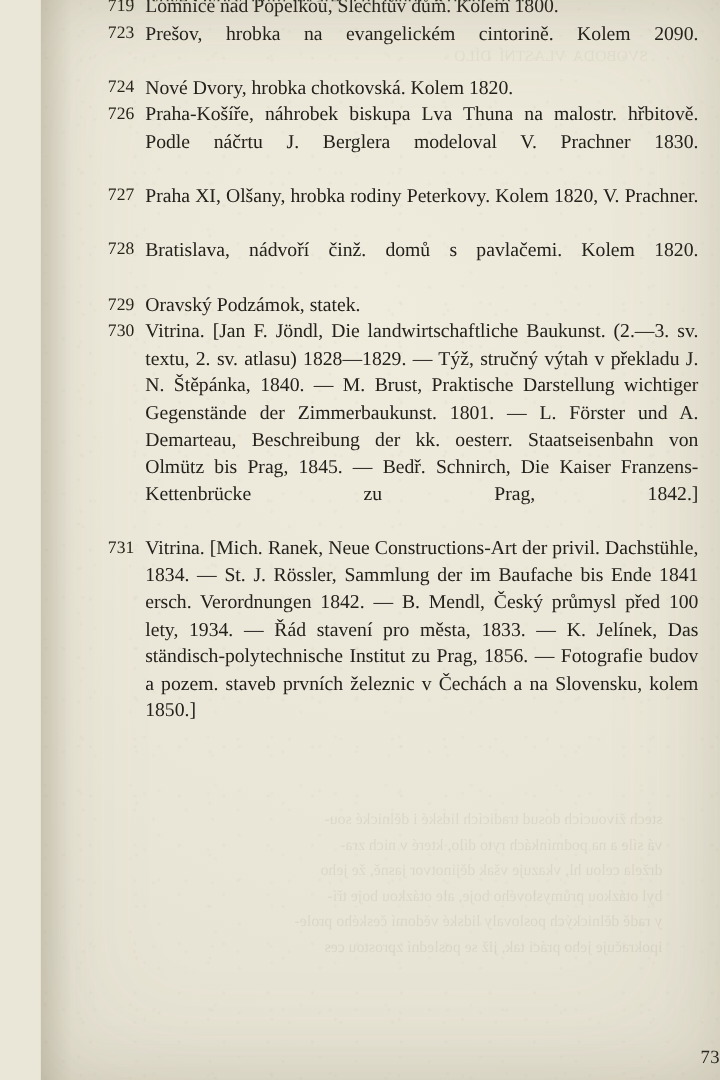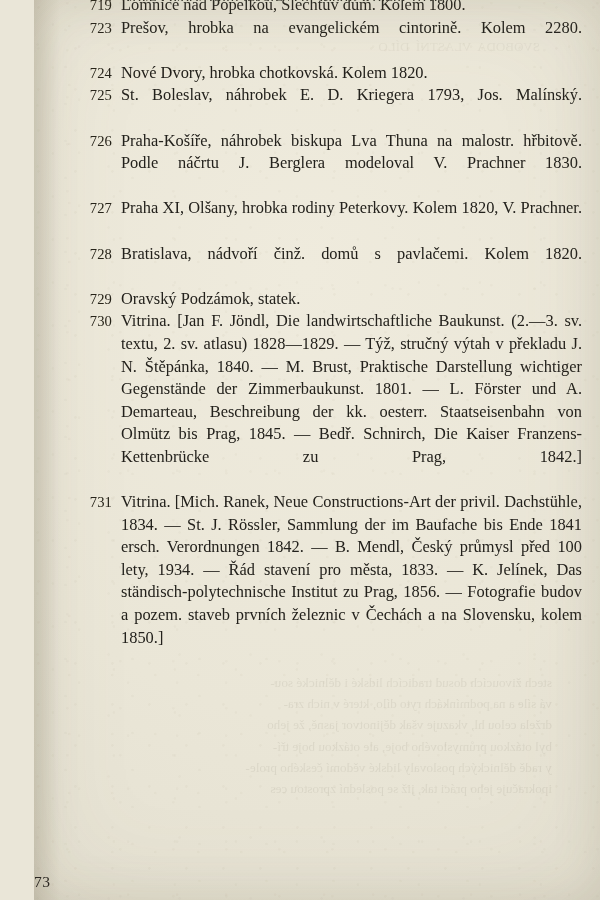--- a/index.html
+++ b/index.html
@@ -152,21 +152,21 @@
     font-size: 16.4px;
     line-height: 22.6px;
     white-space: nowrap;
   }
 
   
   #folio {
     position: absolute;
     left: 0; right: 0;
     top: 873px;
-    text-align: left;
+    text-align: right;
     font-size: 15.5px;
     letter-spacing: .4px;
     color: #2a2721;
   }
 
   
   .ink-soften {
     filter: blur(.16px);
   }
 </style>
@@ -186,31 +186,27 @@
     </div>
   </div>
 
   <div id="content" class="ink-soften">
       <div class="entry tight">
         <span class="num">719</span>
         <span class="body">Lomnice nad Popelkou, Šlechtův dům. Kolem 1800.</span>
       </div>
       <div class="entry">
         <span class="num">723</span>
-        <span class="body">Prešov, hrobka na evangelickém cintorině. Kolem 2280.</span>
+        <span class="body">Prešov, hrobka na evangelickém cintorině. Kolem 2090.</span>
       </div>
       <div class="entry tight">
         <span class="num">724</span>
         <span class="body">Nové Dvory, hrobka chotkovská. Kolem 1820.</span>
       </div>
       <div class="entry">
-        <span class="num">725</span>
-        <span class="body">St. Boleslav, náhrobek E. D. Kriegera 1793, Jos. Malínský.</span>
-      </div>
-      <div class="entry">
         <span class="num">726</span>
         <span class="body">Praha-Košíře, náhrobek biskupa Lva Thuna na malostr. hřbitově. Podle náčrtu J. Berglera modeloval V. Prachner 1830.</span>
       </div>
       <div class="entry">
         <span class="num">727</span>
         <span class="body">Praha XI, Olšany, hrobka rodiny Peterkovy. Kolem 1820, V. Prachner.</span>
       </div>
       <div class="entry">
         <span class="num">728</span>
         <span class="body">Bratislava, nádvoří činž. domů s pavlačemi. Kolem 1820.</span>

